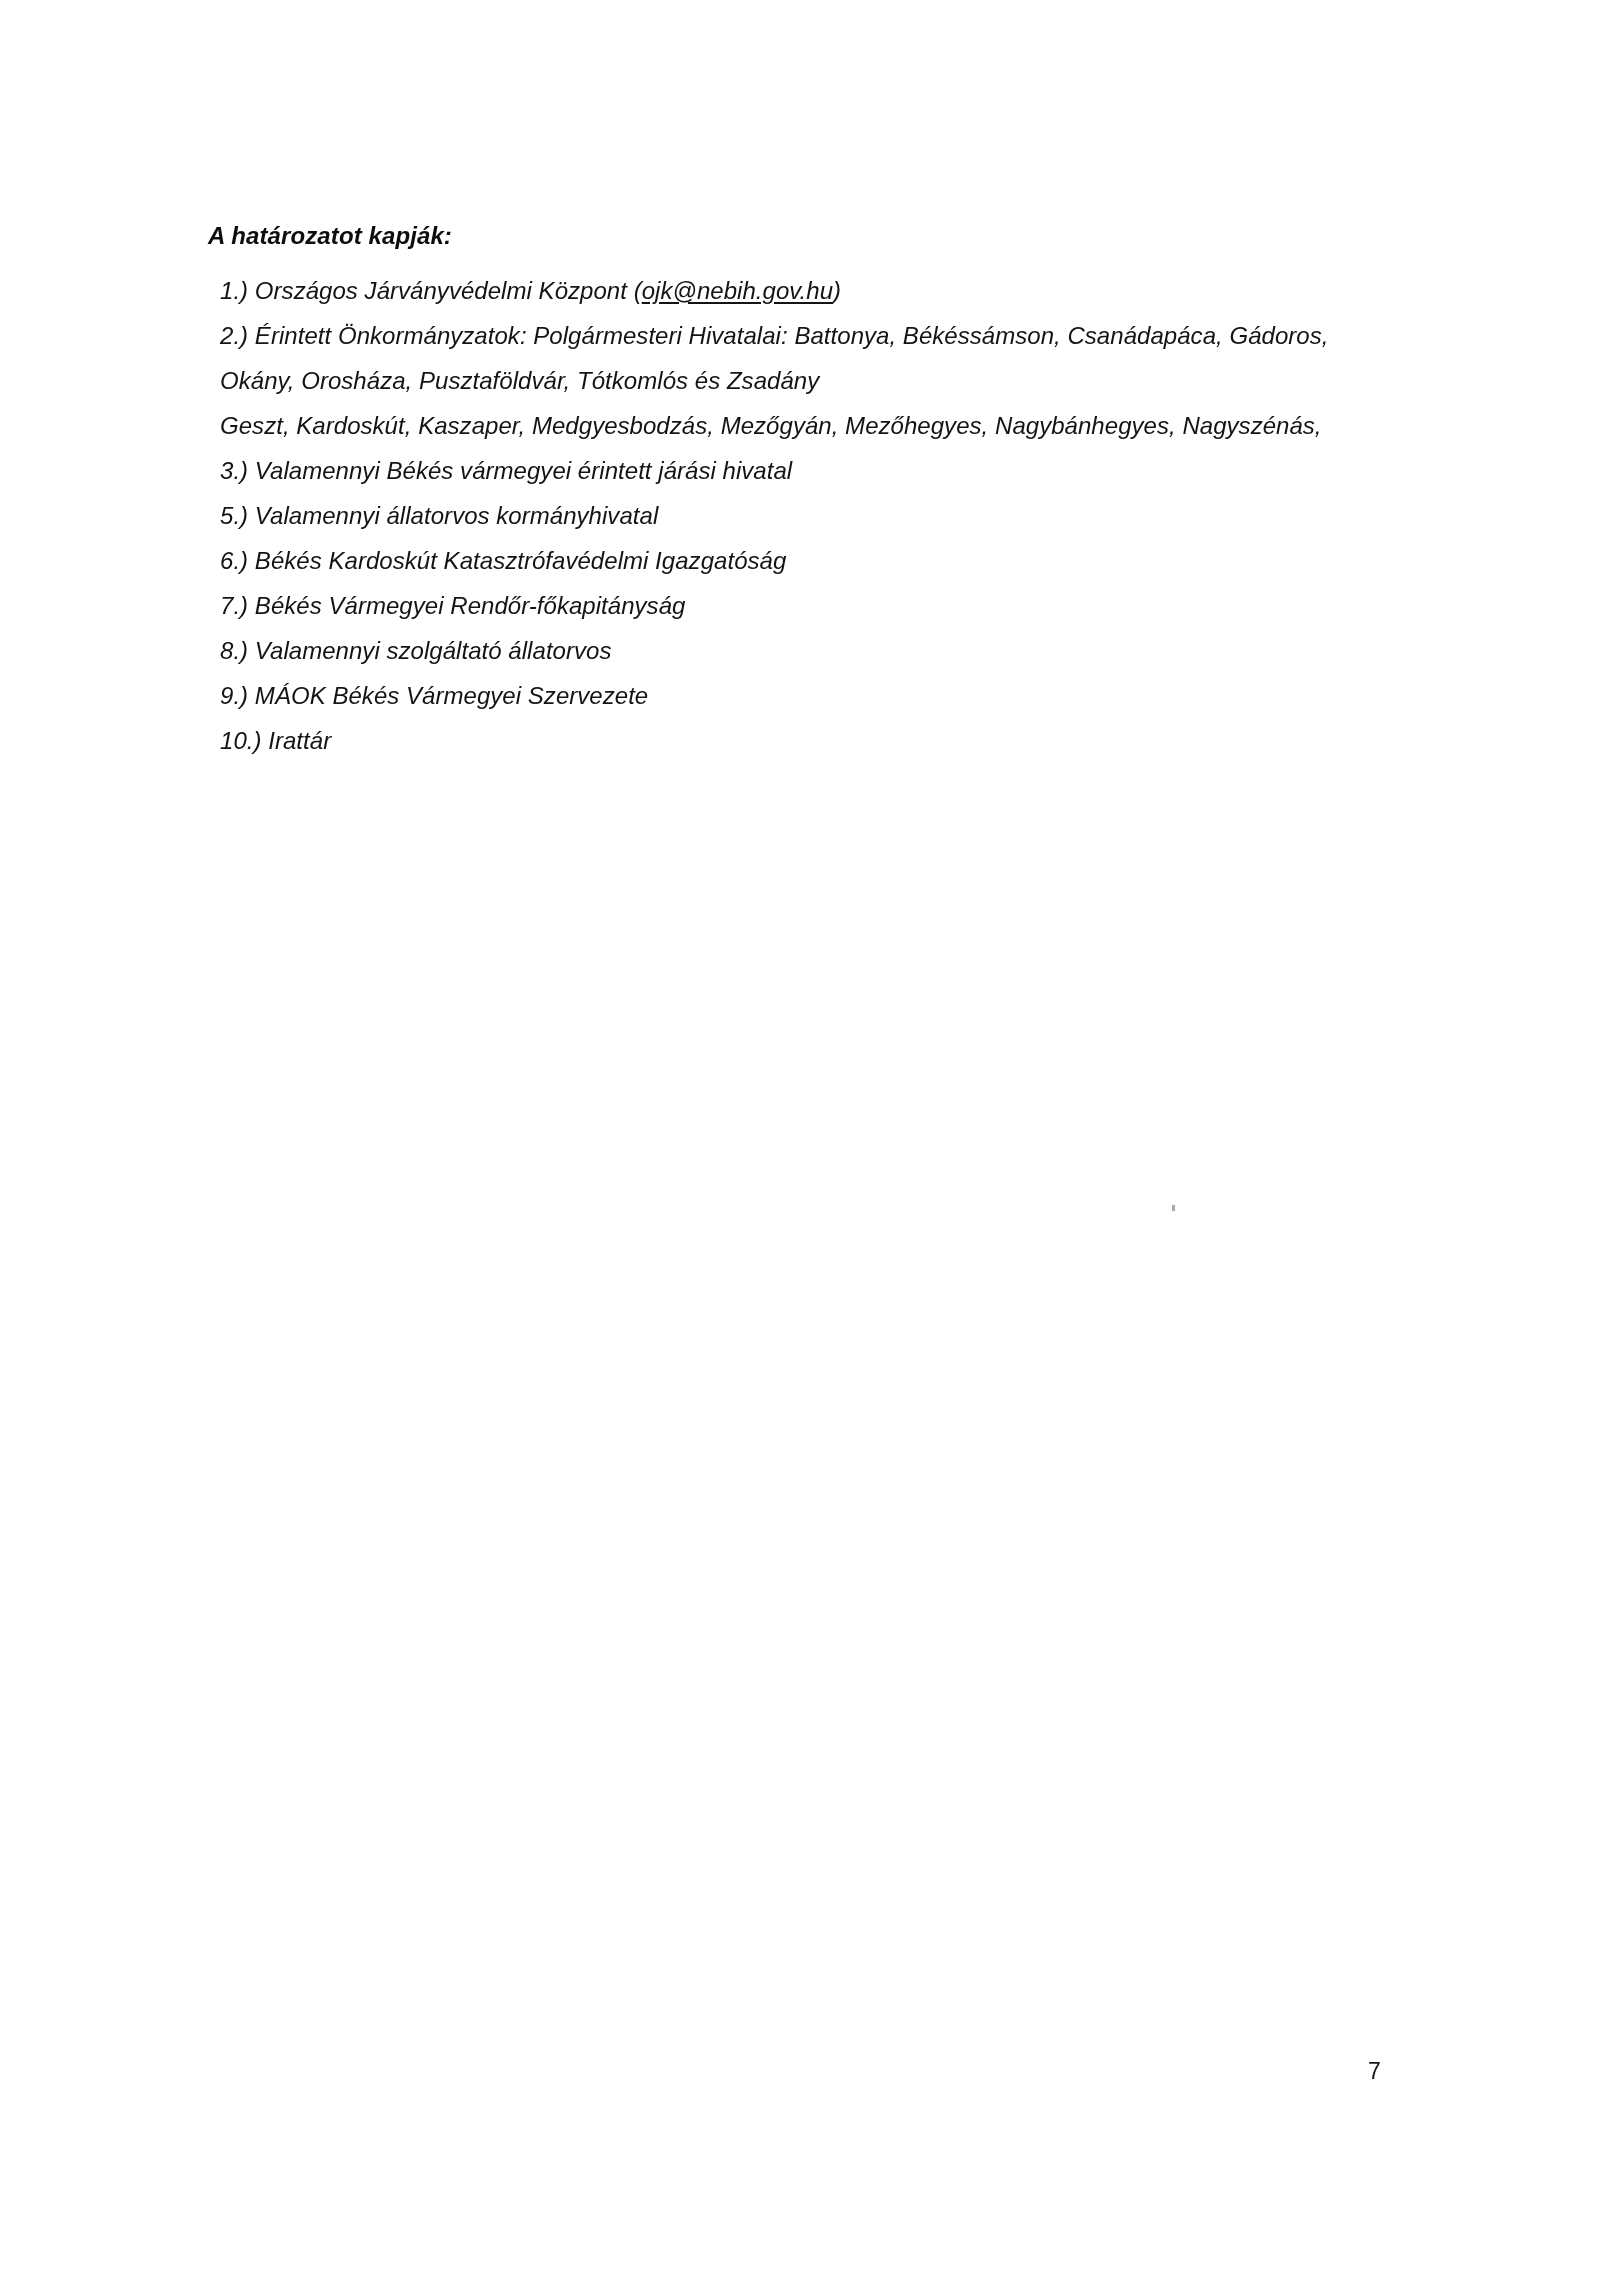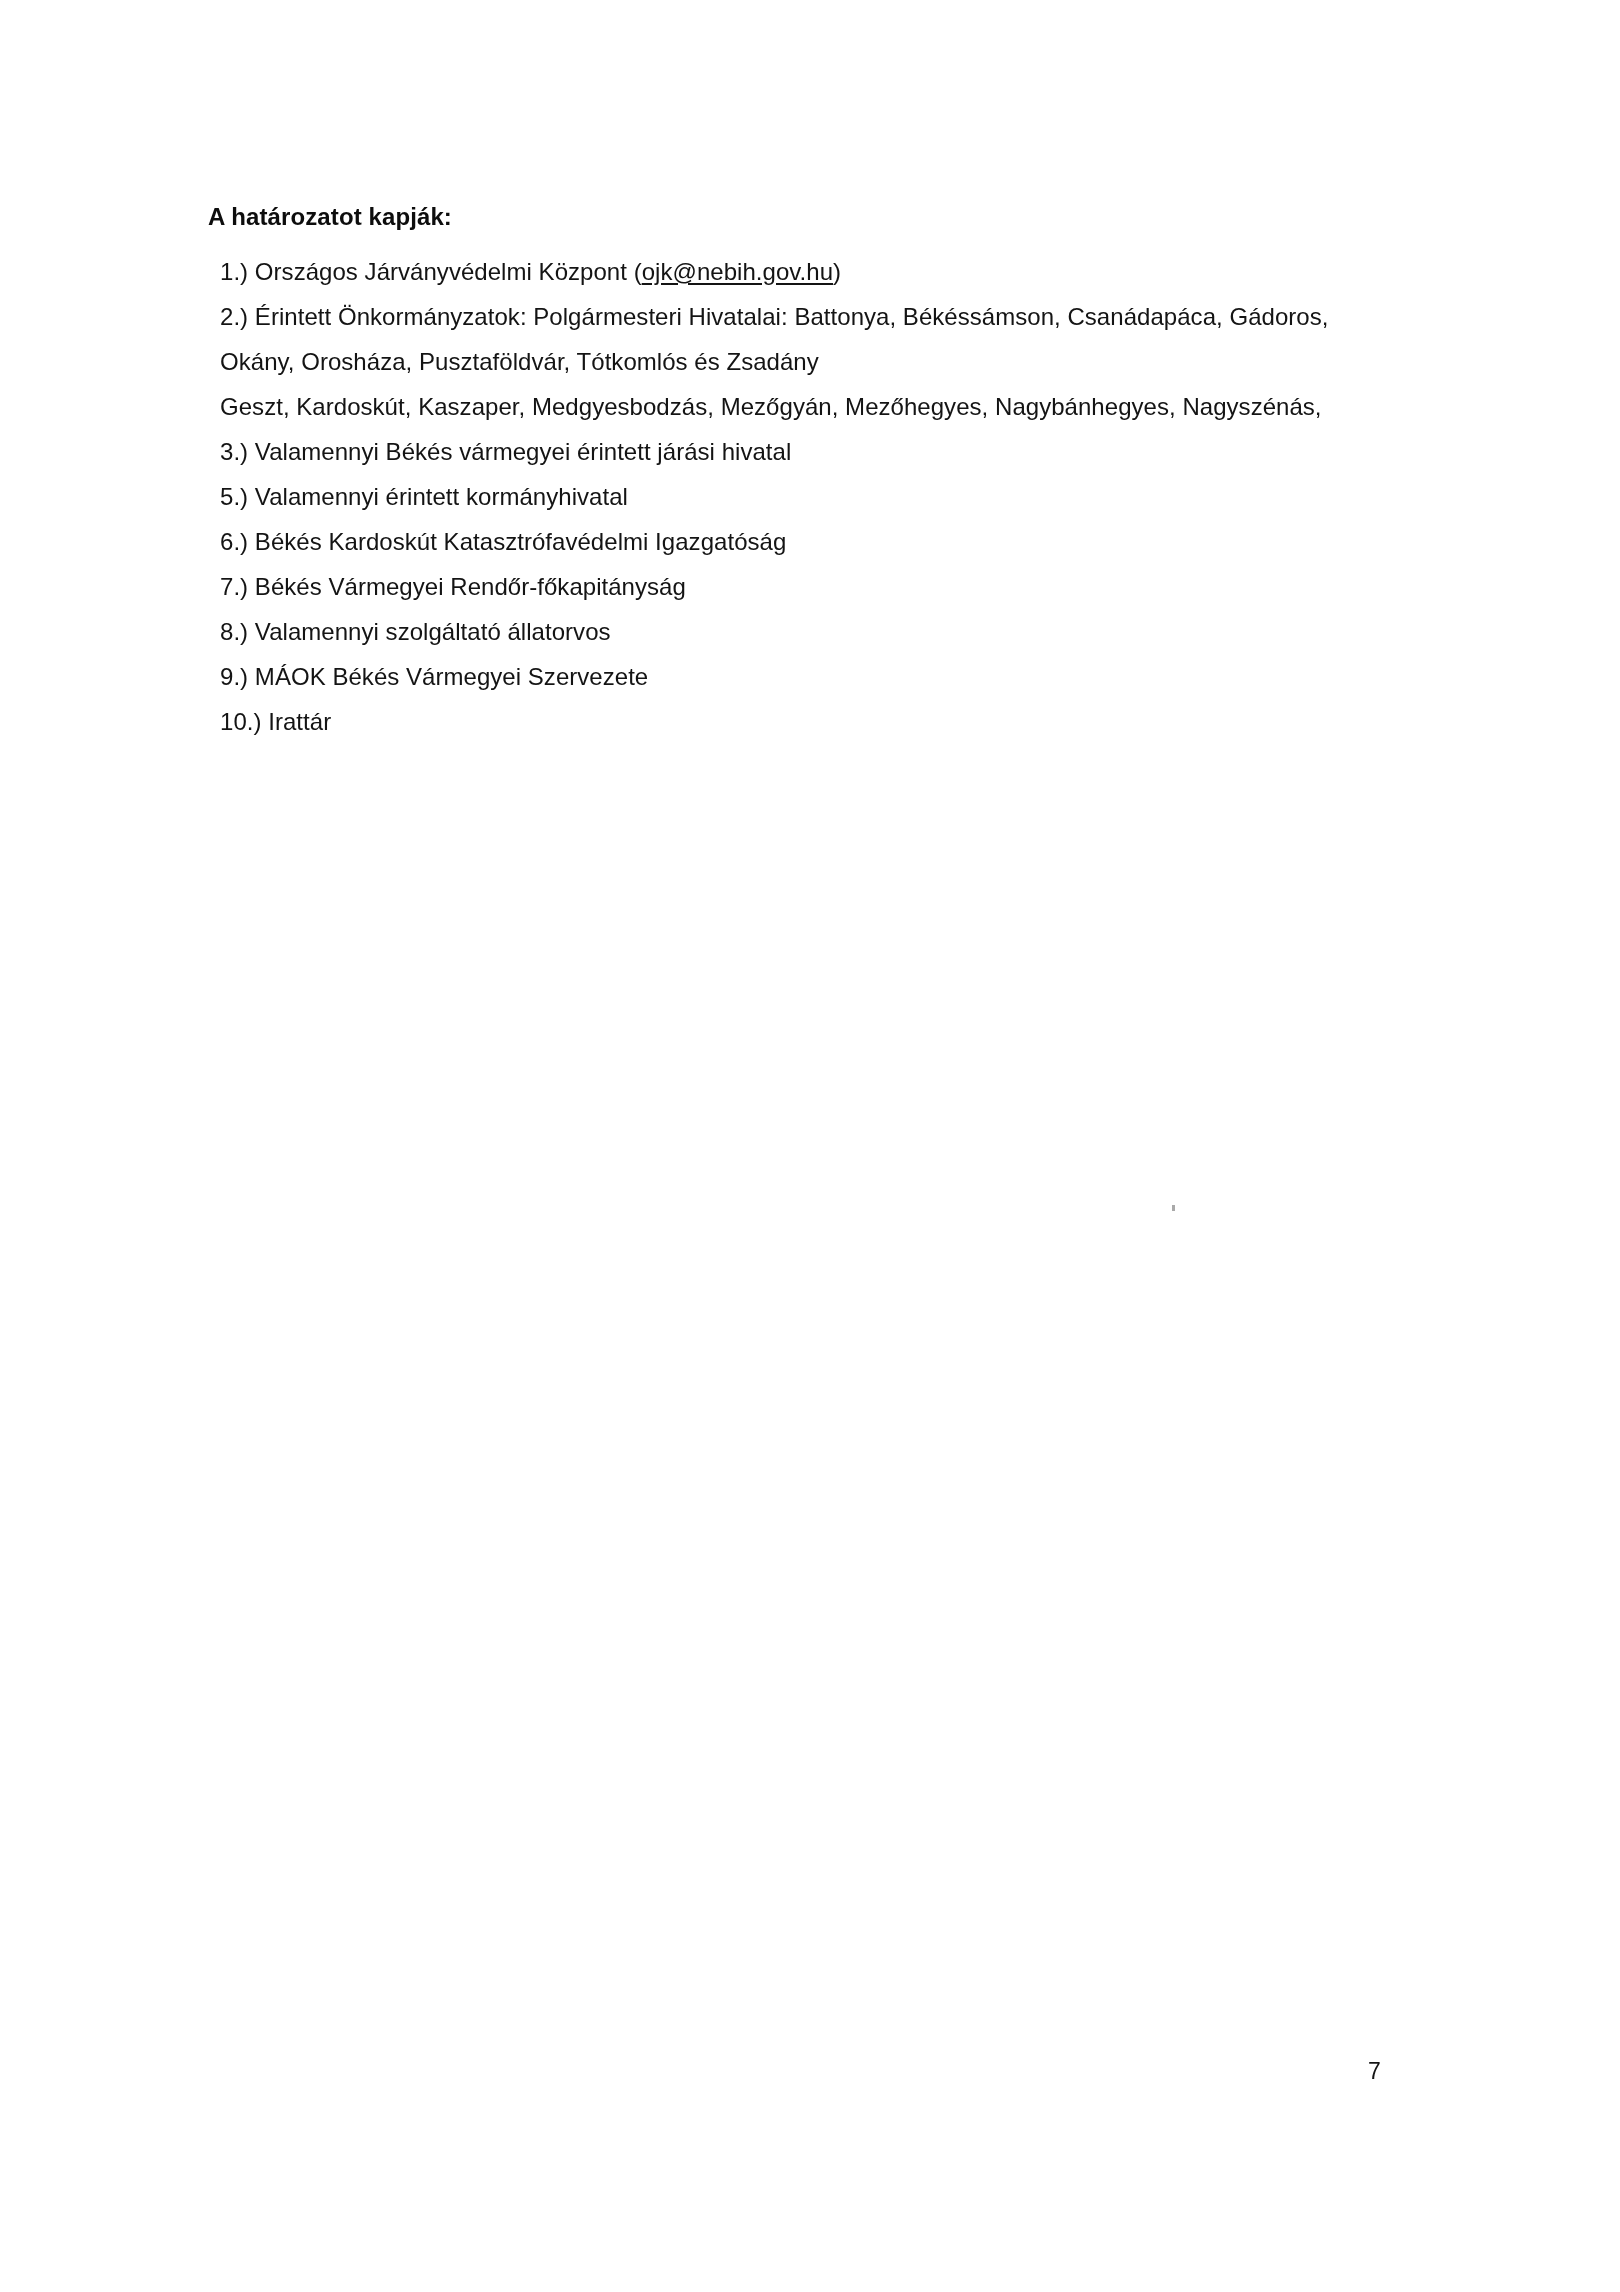--- a/index.html
+++ b/index.html
@@ -17,22 +17,23 @@
     overflow: hidden;
     font-family: "Liberation Sans", sans-serif;
     color: #111111;
     -webkit-font-smoothing: antialiased;
   }
 
   
   .content {
     position: absolute;
     left: 208px;
-    top: 205px;
+    top: 224px;
     width: 1254px;
+    font-style: italic;
   }
 
   .doc-heading {
     font-size: 24px;
     font-weight: bold;
     letter-spacing: 0.1px;
     line-height: 1;
     margin: 0 0 19.7px 0;
     color: #0d0d0d;
   }
@@ -113,21 +114,21 @@
         <span class="item-wrap"><span class="item-text">Okány, Orosháza, Pusztaföldvár, Tótkomlós és Zsadány</span></span>
         <span class="item-wrap"><span class="item-text">Geszt, Kardoskút, Kaszaper, Medgyesbodzás, Mezőgyán, Mezőhegyes, Nagybánhegyes, Nagyszénás,</span></span>
       </li>
 
       <li>
         <span class="item-wrap"><span class="num">3.)</span><span class="item-text"> </span><span class="item-text">Valamennyi Békés vármegyei érintett járási hivatal</span></span>
       </li>
 
 
       <li>
-        <span class="item-wrap"><span class="num">5.)</span><span class="item-text"> </span><span class="item-text">Valamennyi érintett kormányhivatal</span></span>
+        <span class="item-wrap"><span class="num">5.)</span><span class="item-text"> </span><span class="item-text">Valamennyi állatorvos kormányhivatal</span></span>
       </li>
 
       <li>
         <span class="item-wrap"><span class="num">6.)</span><span class="item-text"> </span><span class="item-text">Békés Kardoskút Katasztrófavédelmi Igazgatóság</span></span>
       </li>
 
       <li>
         <span class="item-wrap"><span class="num">7.)</span><span class="item-text"> </span><span class="item-text">Békés Vármegyei Rendőr-főkapitányság</span></span>
       </li>
 

